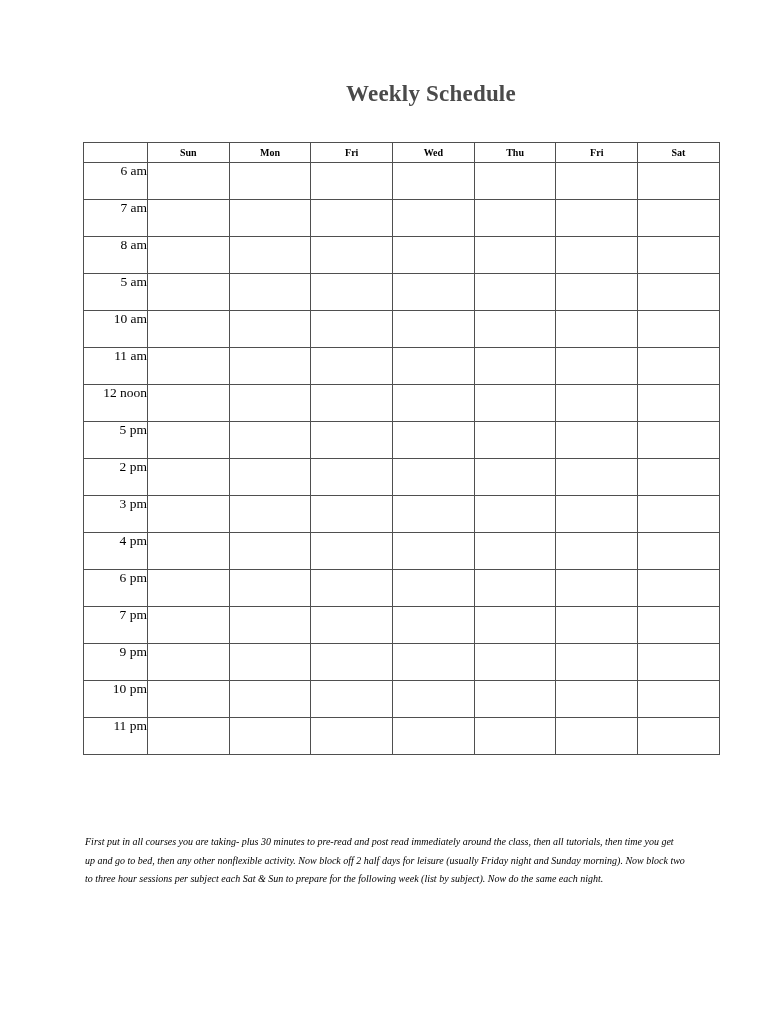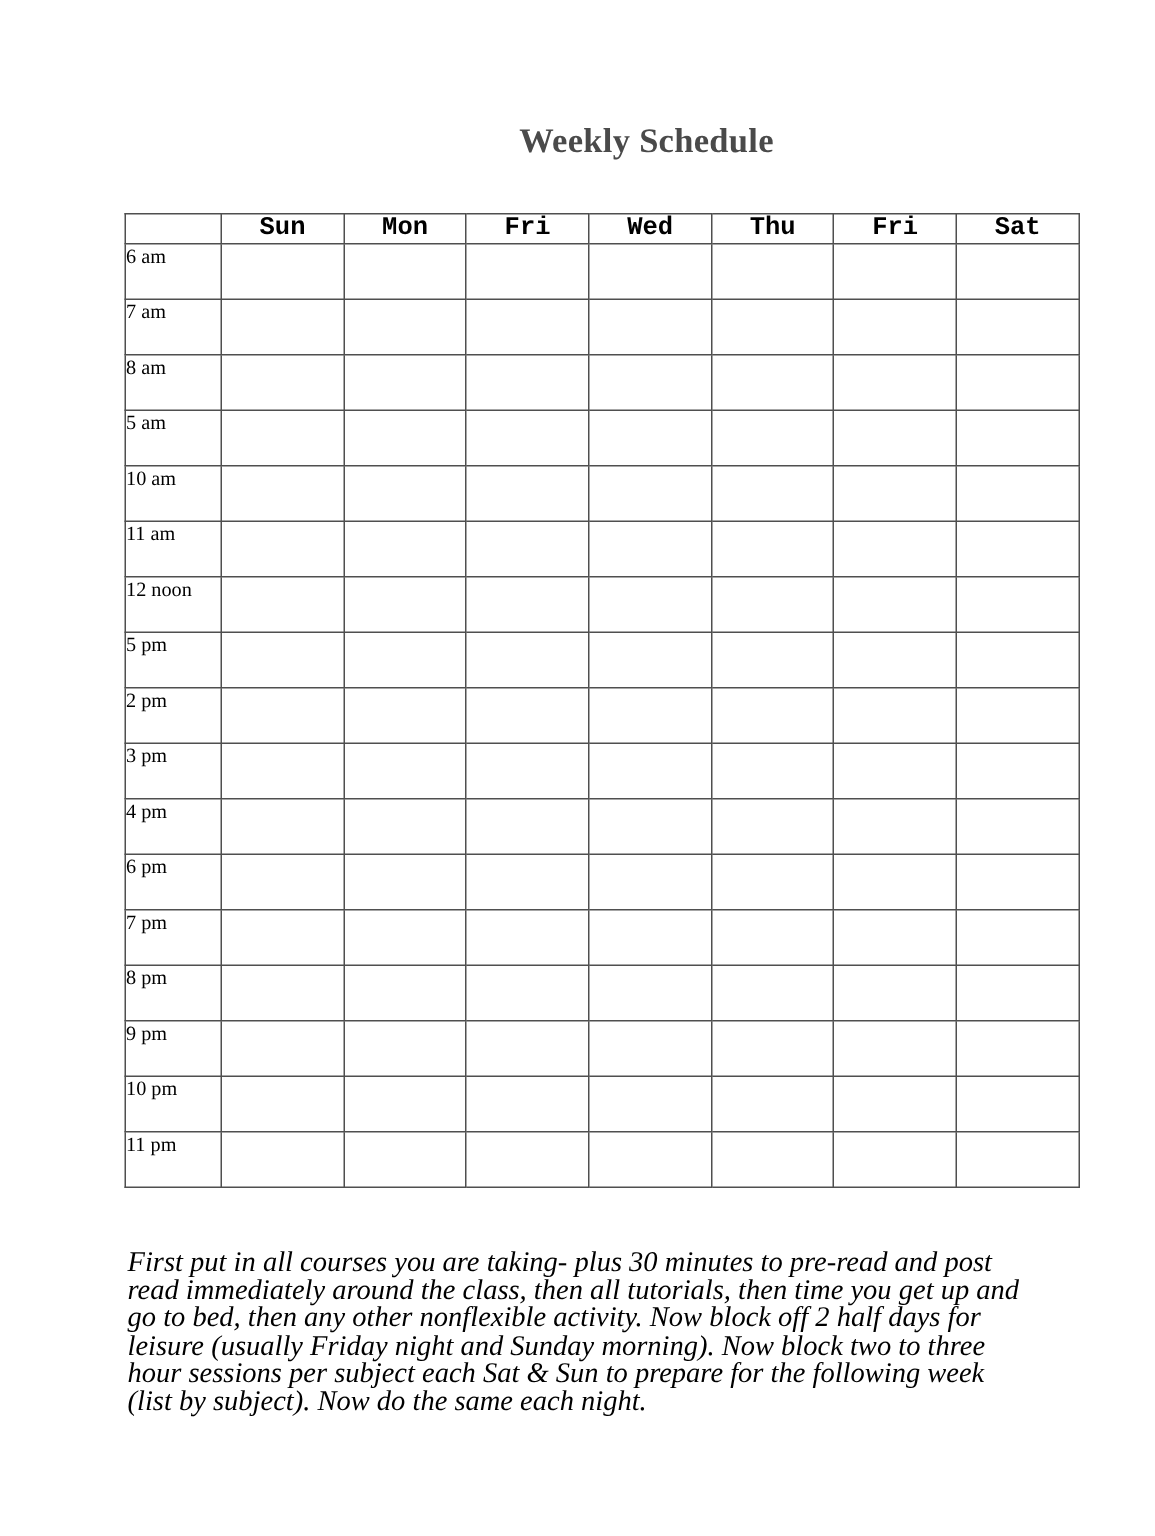--- a/index.html
+++ b/index.html
@@ -64,60 +64,60 @@
     background: #ffffff;
   }
 
   
   col.time-col { width: 64px; }
   col.day-col  { width: 81.7px; }
 
   
   tr.head-row th {
     height: 19px;
-    font-family: Liberation Mono, monospace;
+    font-family: Liberation Serif, serif;
     font-weight: bold;
-    font-size: 17px;
+    font-size: 10px;
     text-align: center;
     vertical-align: middle;
     color: #000000;
     line-height: 19px;
   }
   tr.head-row th.corner-cell {
     
   }
 
   
   tr.hour-row td {
     height: 36px;
     vertical-align: top;
   }
 
   td.time-cell {
     font-family: "Liberation Serif", "DejaVu Serif", serif;
     font-size: 13.5px;
-    text-align: left;
+    text-align: right;
     padding: 4px 0 0 5px;
     white-space: nowrap;
     color: #000000;
   }
 
   td.slot-cell {
     
   }
 
   
   .instructions {
     position: absolute;
     left: 85px;
     top: 833px;
     width: 600px;
     font-family: "Liberation Serif", "DejaVu Serif", serif;
     font-style: italic;
-    font-size: 19px;
+    font-size: 10px;
     line-height: 18.6px;
     color: #000000;
     text-align: left;
   }
 </style>
 </head>
 <body>
 
 <div class="page">
 
@@ -274,30 +274,20 @@
             <td class="time-cell">7 pm</td>
             <td class="slot-cell"></td>
             <td class="slot-cell"></td>
             <td class="slot-cell"></td>
             <td class="slot-cell"></td>
             <td class="slot-cell"></td>
             <td class="slot-cell"></td>
             <td class="slot-cell"></td>
           </tr>
           <tr class="hour-row">
-            <td class="time-cell">8 pm</td>
-            <td class="slot-cell"></td>
-            <td class="slot-cell"></td>
-            <td class="slot-cell"></td>
-            <td class="slot-cell"></td>
-            <td class="slot-cell"></td>
-            <td class="slot-cell"></td>
-            <td class="slot-cell"></td>
-          </tr>
-          <tr class="hour-row">
             <td class="time-cell">9 pm</td>
             <td class="slot-cell"></td>
             <td class="slot-cell"></td>
             <td class="slot-cell"></td>
             <td class="slot-cell"></td>
             <td class="slot-cell"></td>
             <td class="slot-cell"></td>
             <td class="slot-cell"></td>
           </tr>
           <tr class="hour-row">

